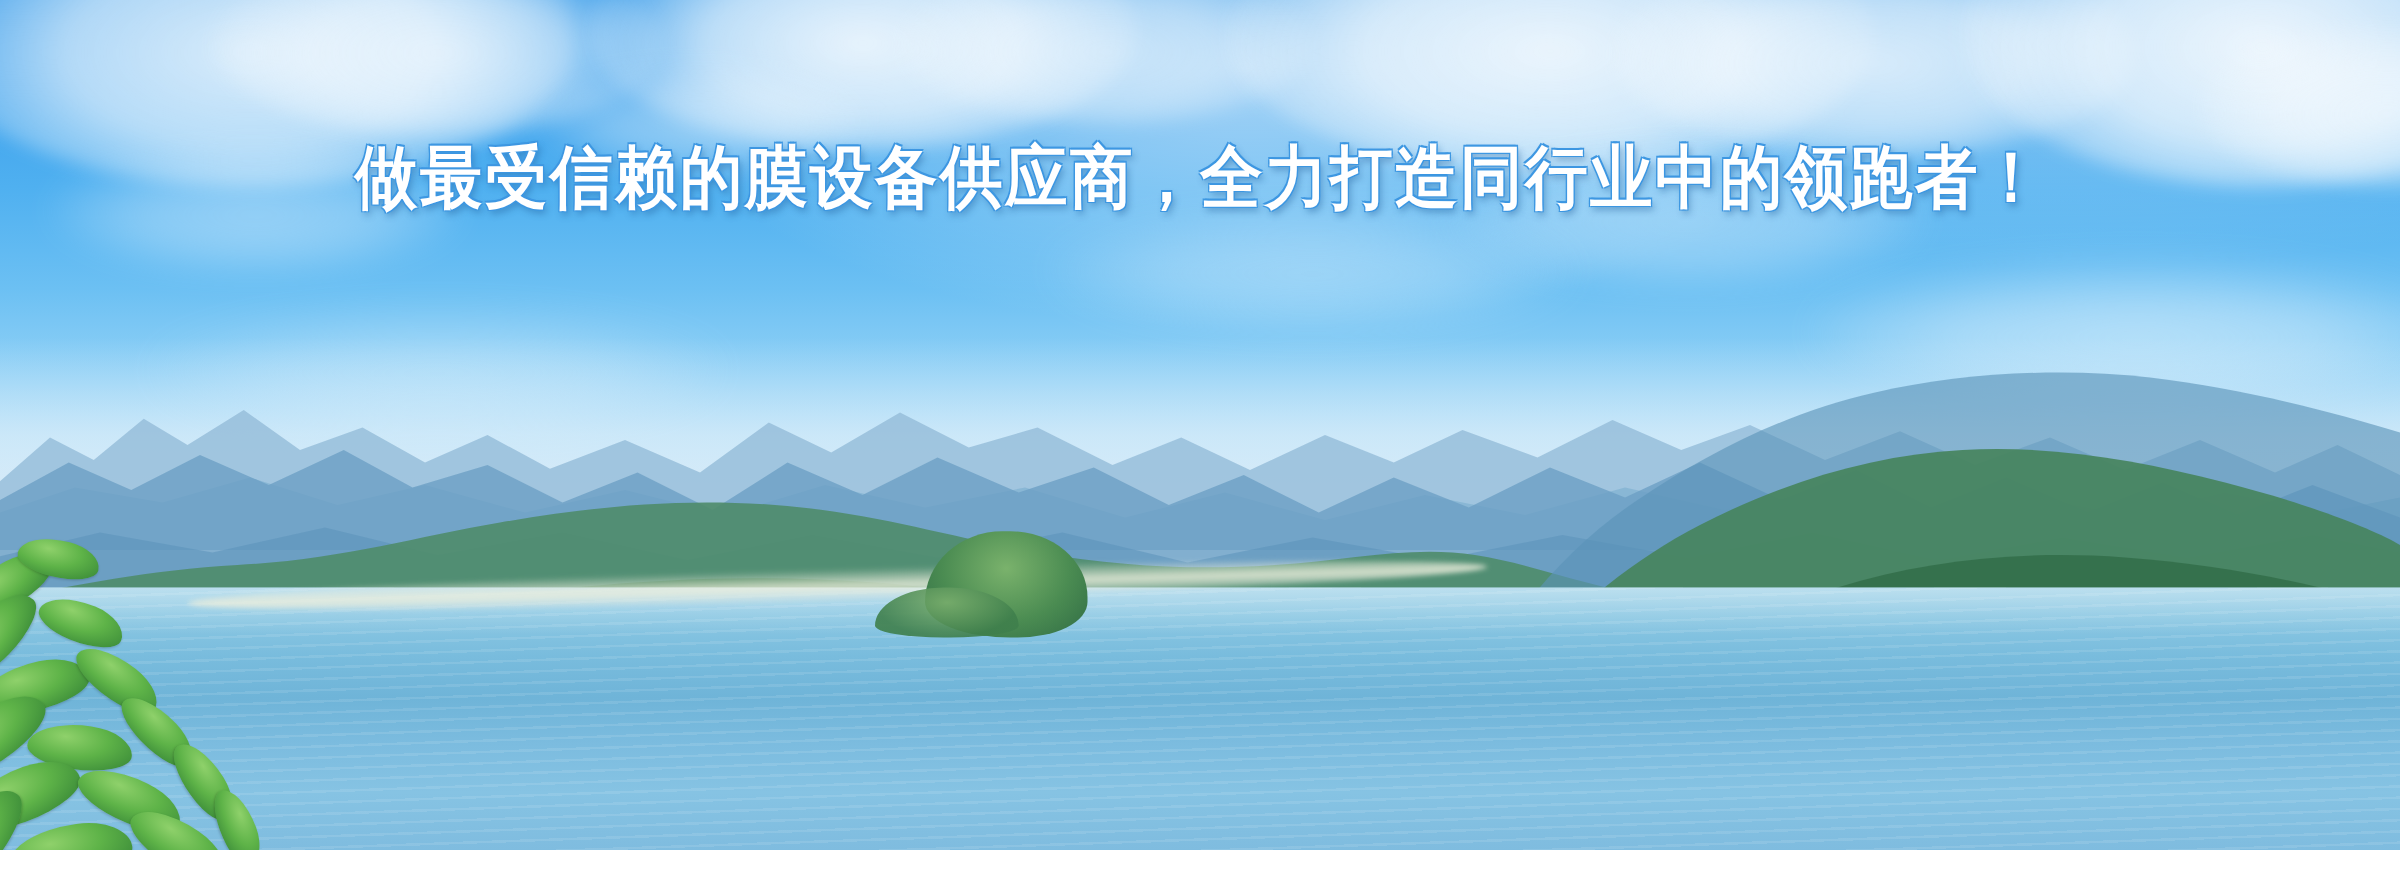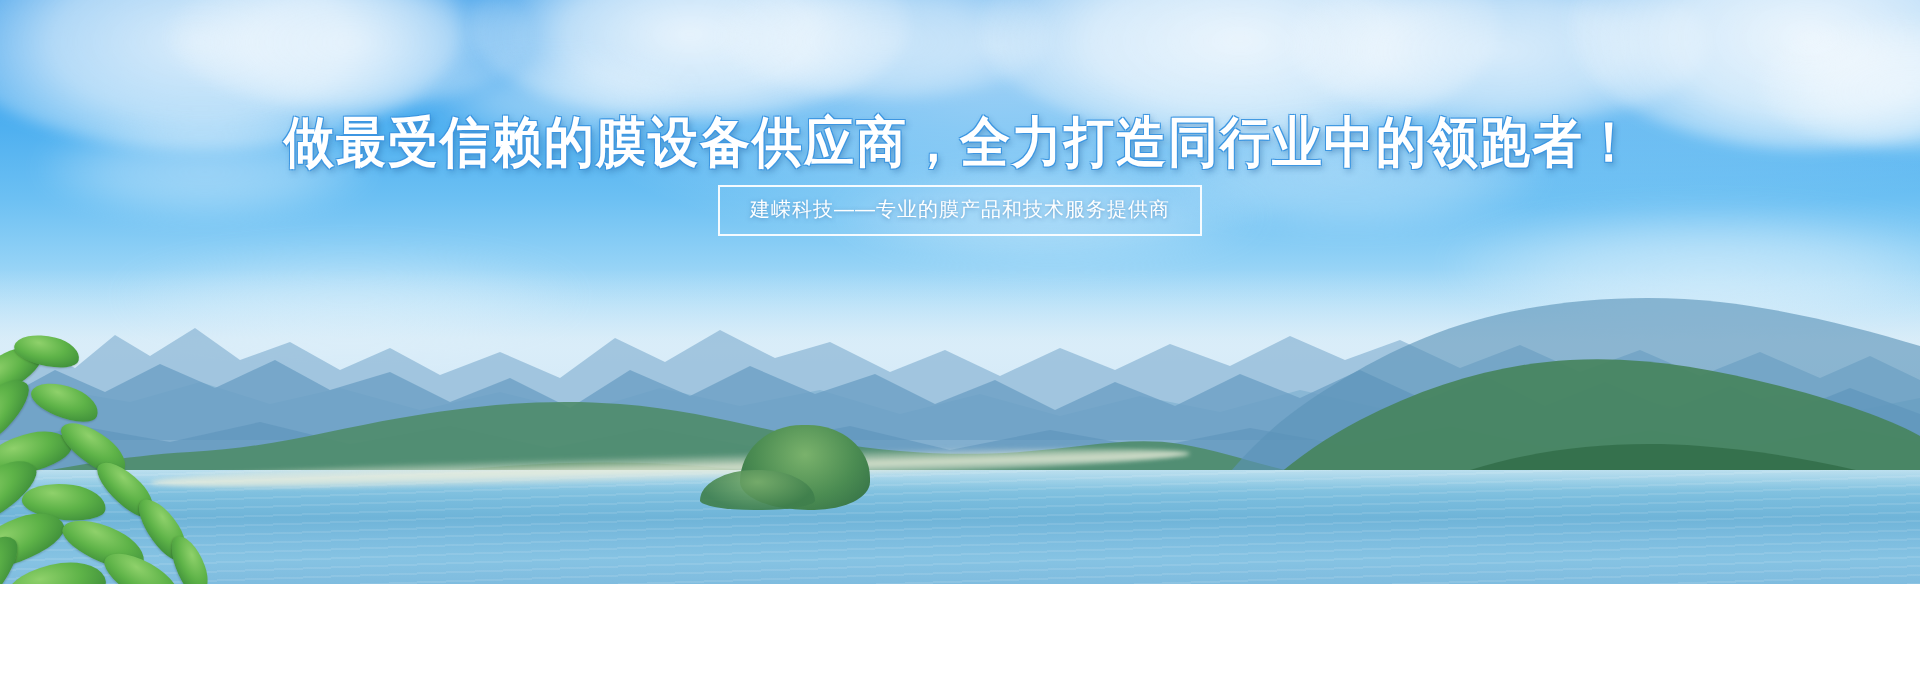--- a/index.html
+++ b/index.html
@@ -3,21 +3,21 @@
 <meta charset="utf-8">
 <style>
   html, body {
     margin: 0;
     padding: 0;
     background: #ffffff;
   }
   #banner {
     position: relative;
     width: 1920px;
-    height: 584px;
+    height: 680px;
     overflow: hidden;
     font-family: "Liberation Sans", "DejaVu Sans", sans-serif;
   }
 
   
   .sky {
     position: absolute;
     inset: 0;
     background:
       radial-gradient(ellipse 700px 300px at 52% 8%, rgba(255,255,255,0.55) 0%, rgba(255,255,255,0) 70%),
@@ -280,18 +280,15 @@
     <div class="leaf" style="left:46px;  top:250px; width:100px;height:44px; transform:rotate(-8deg);"></div>
     <div class="leaf" style="left:140px; top:248px; width:86px; height:36px; transform:rotate(34deg);"></div>
     <div class="leaf" style="left:-20px; top:240px; width:90px; height:40px; transform:rotate(-52deg);"></div>
     <div class="leaf" style="left:198px; top:238px; width:64px; height:28px; transform:rotate(70deg);"></div>
   </div>
 
   <div class="content">
     <h1 class="headline">做最受信赖的膜设备供应商，全力打造同行业中的领跑者！</h1>
 
 
-    <div class="tagline-wrap">
-      <span class="tagline-box">建嵘科技——专业的膜产品和技术服务提供商</span>
-    </div>
   </div>
 
 </div>
 
 </body></html>

